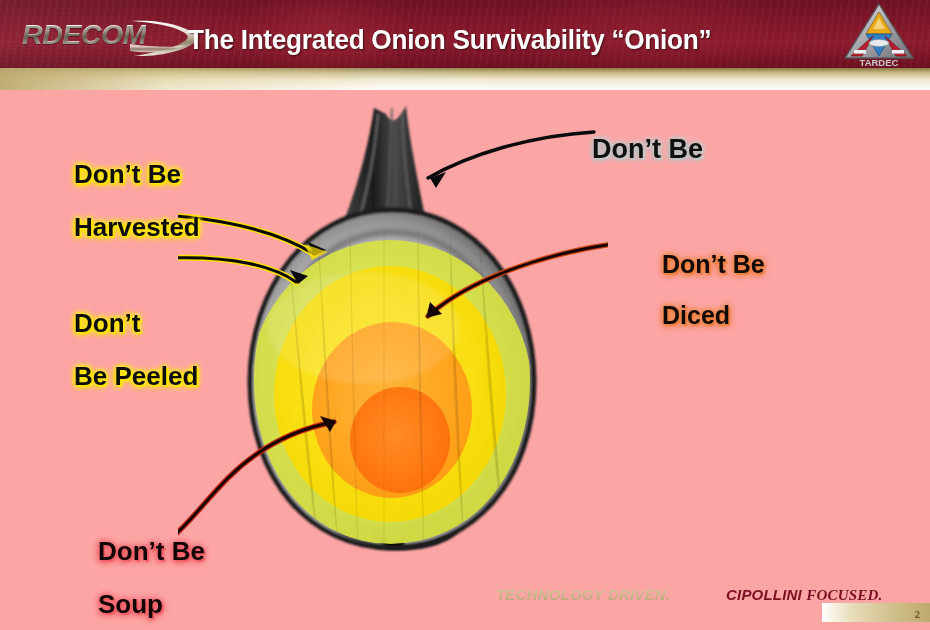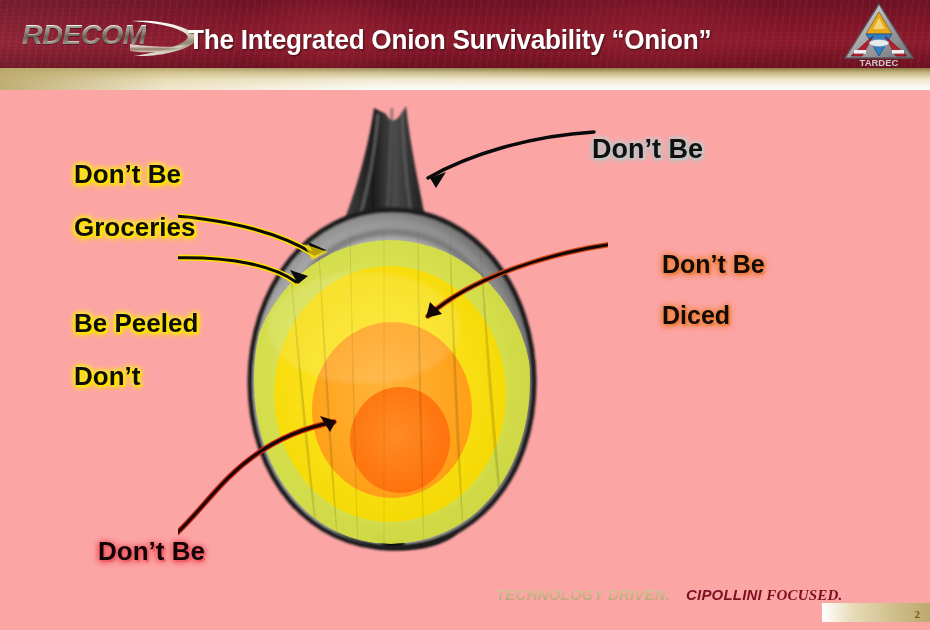--- a/index.html
+++ b/index.html
@@ -71,21 +71,21 @@
 
   
   #footer{position:absolute;left:0;bottom:0;width:930px;height:48px;}
   #foot-tech{position:absolute;left:496px;top:4px;font-size:15px;font-style:italic;
        font-weight:bold;letter-spacing:.2px;
        background:linear-gradient(180deg,#e2d6b0 0%,#c9b888 45%,#b6a372 100%);
        -webkit-background-clip:text;background-clip:text;color:transparent;}
   #foot-cip{position:absolute;left:686px;top:4px;font-size:15px;font-style:italic;
        color:#7c0f22;letter-spacing:.2px;}
   #foot-cip b{font-weight:bold;font-family:Liberation Serif, serif;}
-  #foot-cip .light{font-weight:bold;}
+  #foot-cip .light{font-weight:bold;margin-left:40px;}
   #footbar{position:absolute;right:0;bottom:8px;width:108px;height:19px;
        background:linear-gradient(90deg,#ffffff 0%,#e7dcb9 28%,#cdbb85 72%,#bda96f 100%);}
   #pagenum{position:absolute;right:10px;bottom:10px;font-size:11px;font-weight:bold;
        color:#6e5a22;font-family:"Liberation Serif",serif;}
 </style>
 </head>
 <body>
 
 <div id="slide">
 
@@ -260,35 +260,36 @@
       <path d="M158,329 L142,324 L152,340 Z" fill="#150404"></path>
     </g>
   </svg>
 
   <div class="label glow-g" id="lbl-harvested">
     <span class="lbl-line">Don’t Be</span>
   </div>
 
   <div class="label glow-y" id="lbl-groceries">
     <span class="lbl-line">Don’t Be</span>
-    <span class="lbl-line">Groceries</span>
+    <span class="lbl-line">Harvested</span>
   </div>
 
   <div class="label glow-y" id="lbl-peeled">
+    <span class="lbl-line">Don’t</span>
     <span class="lbl-line">Be Peeled</span>
-    <span class="lbl-line">Don’t</span>
   </div>
 
   <div class="label glow-o" id="lbl-diced">
     <span class="lbl-line">Don’t Be</span>
     <span class="lbl-line">Diced</span>
   </div>
 
   <div class="label glow-r" id="lbl-soup">
     <span class="lbl-line">Don’t Be</span>
+    <span class="lbl-line">Soup</span>
   </div>
 
   <div id="footer">
     <div id="foot-tech">TECHNOLOGY DRIVEN.</div>
     <div id="foot-cip"><span class="light">CIPOLLINI </span><b>FOCUSED.</b></div>
     <div id="footbar"></div>
     <div id="pagenum">2</div>
   </div>
 
 </div>

